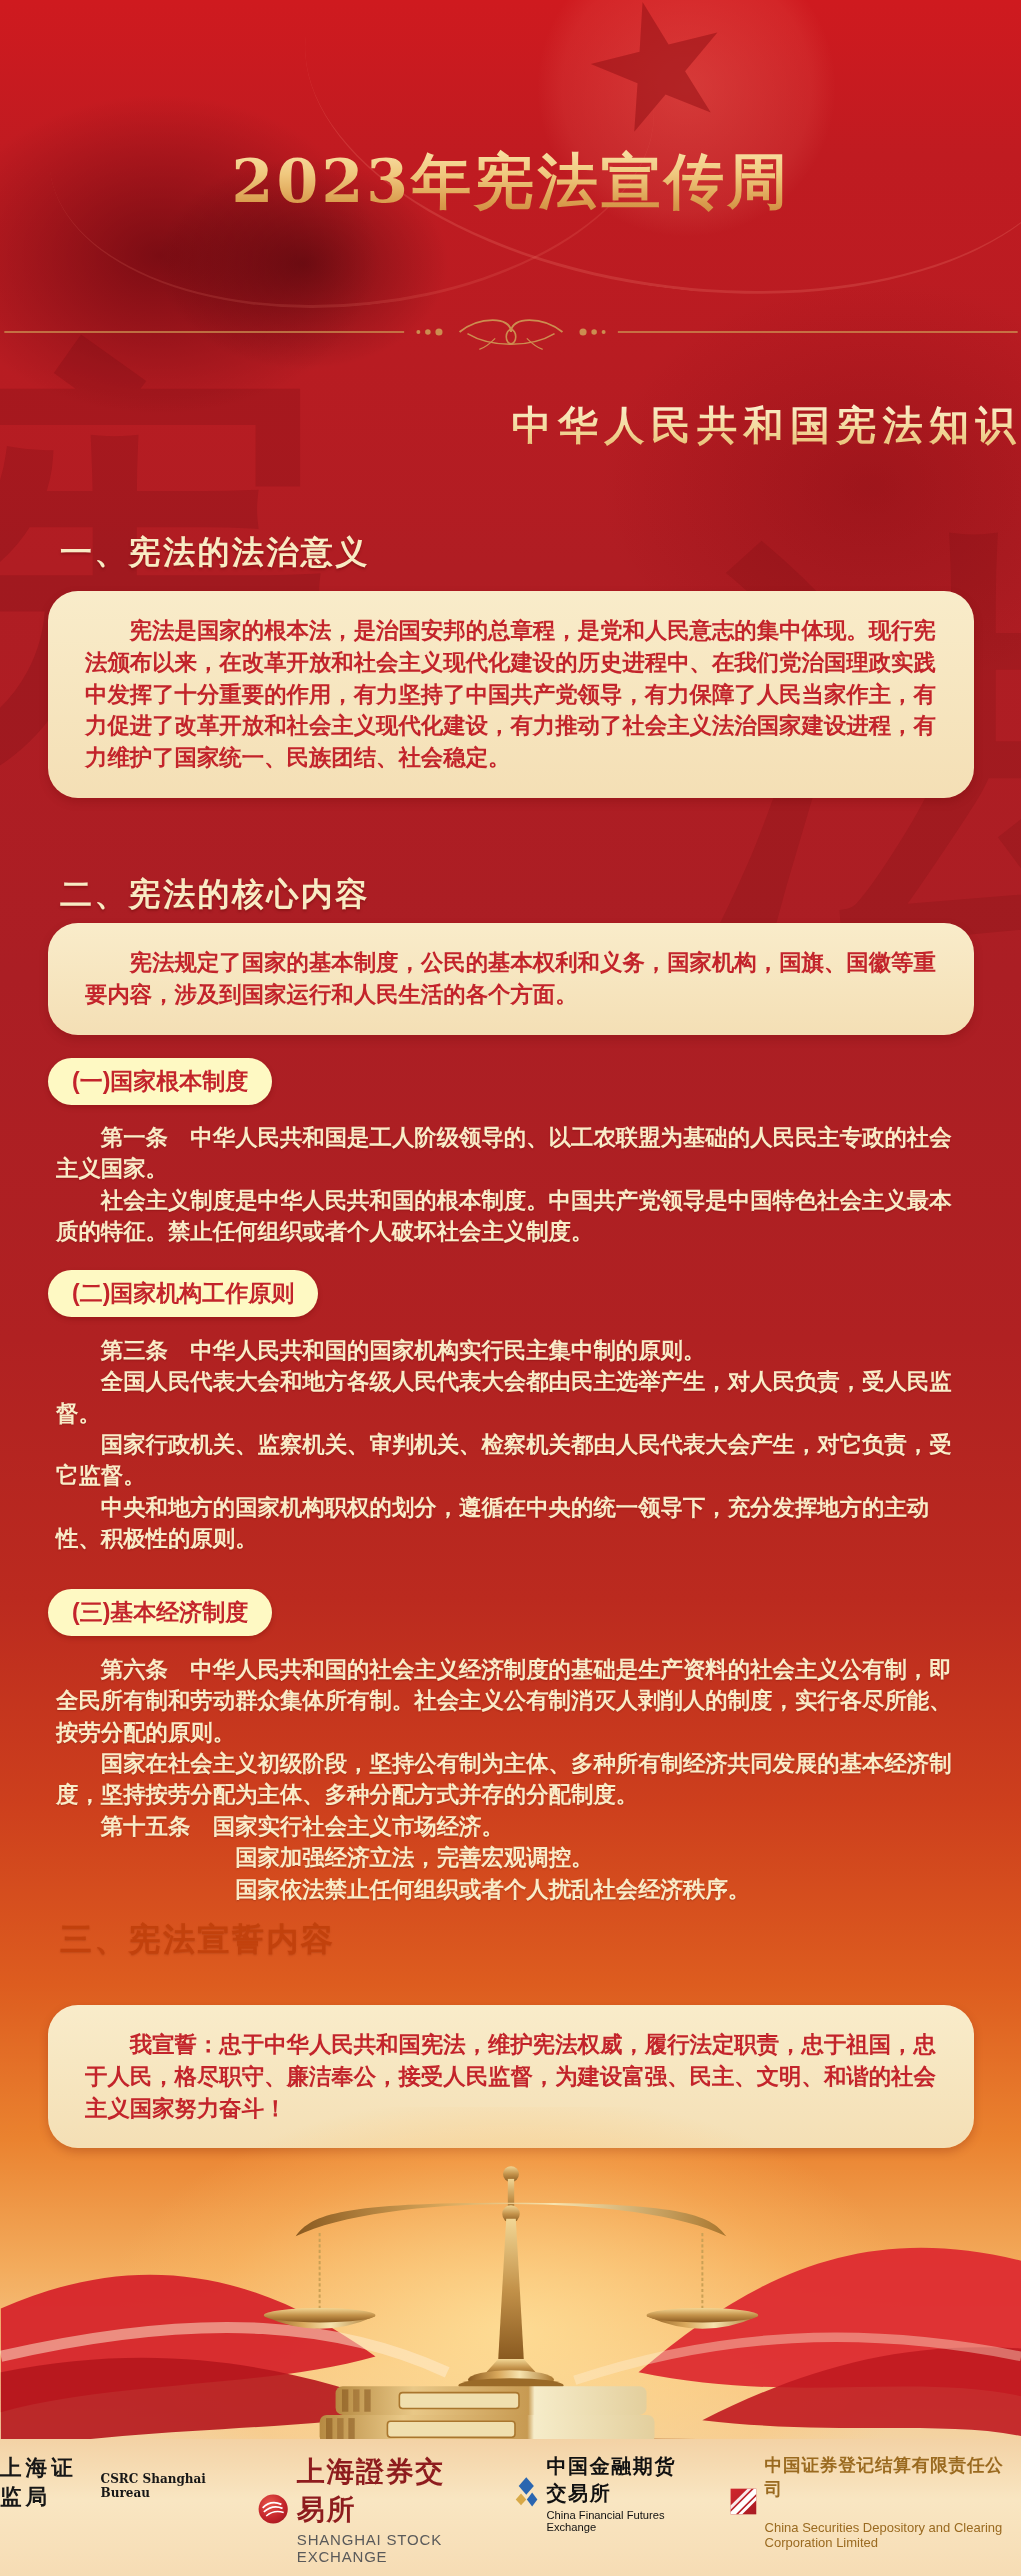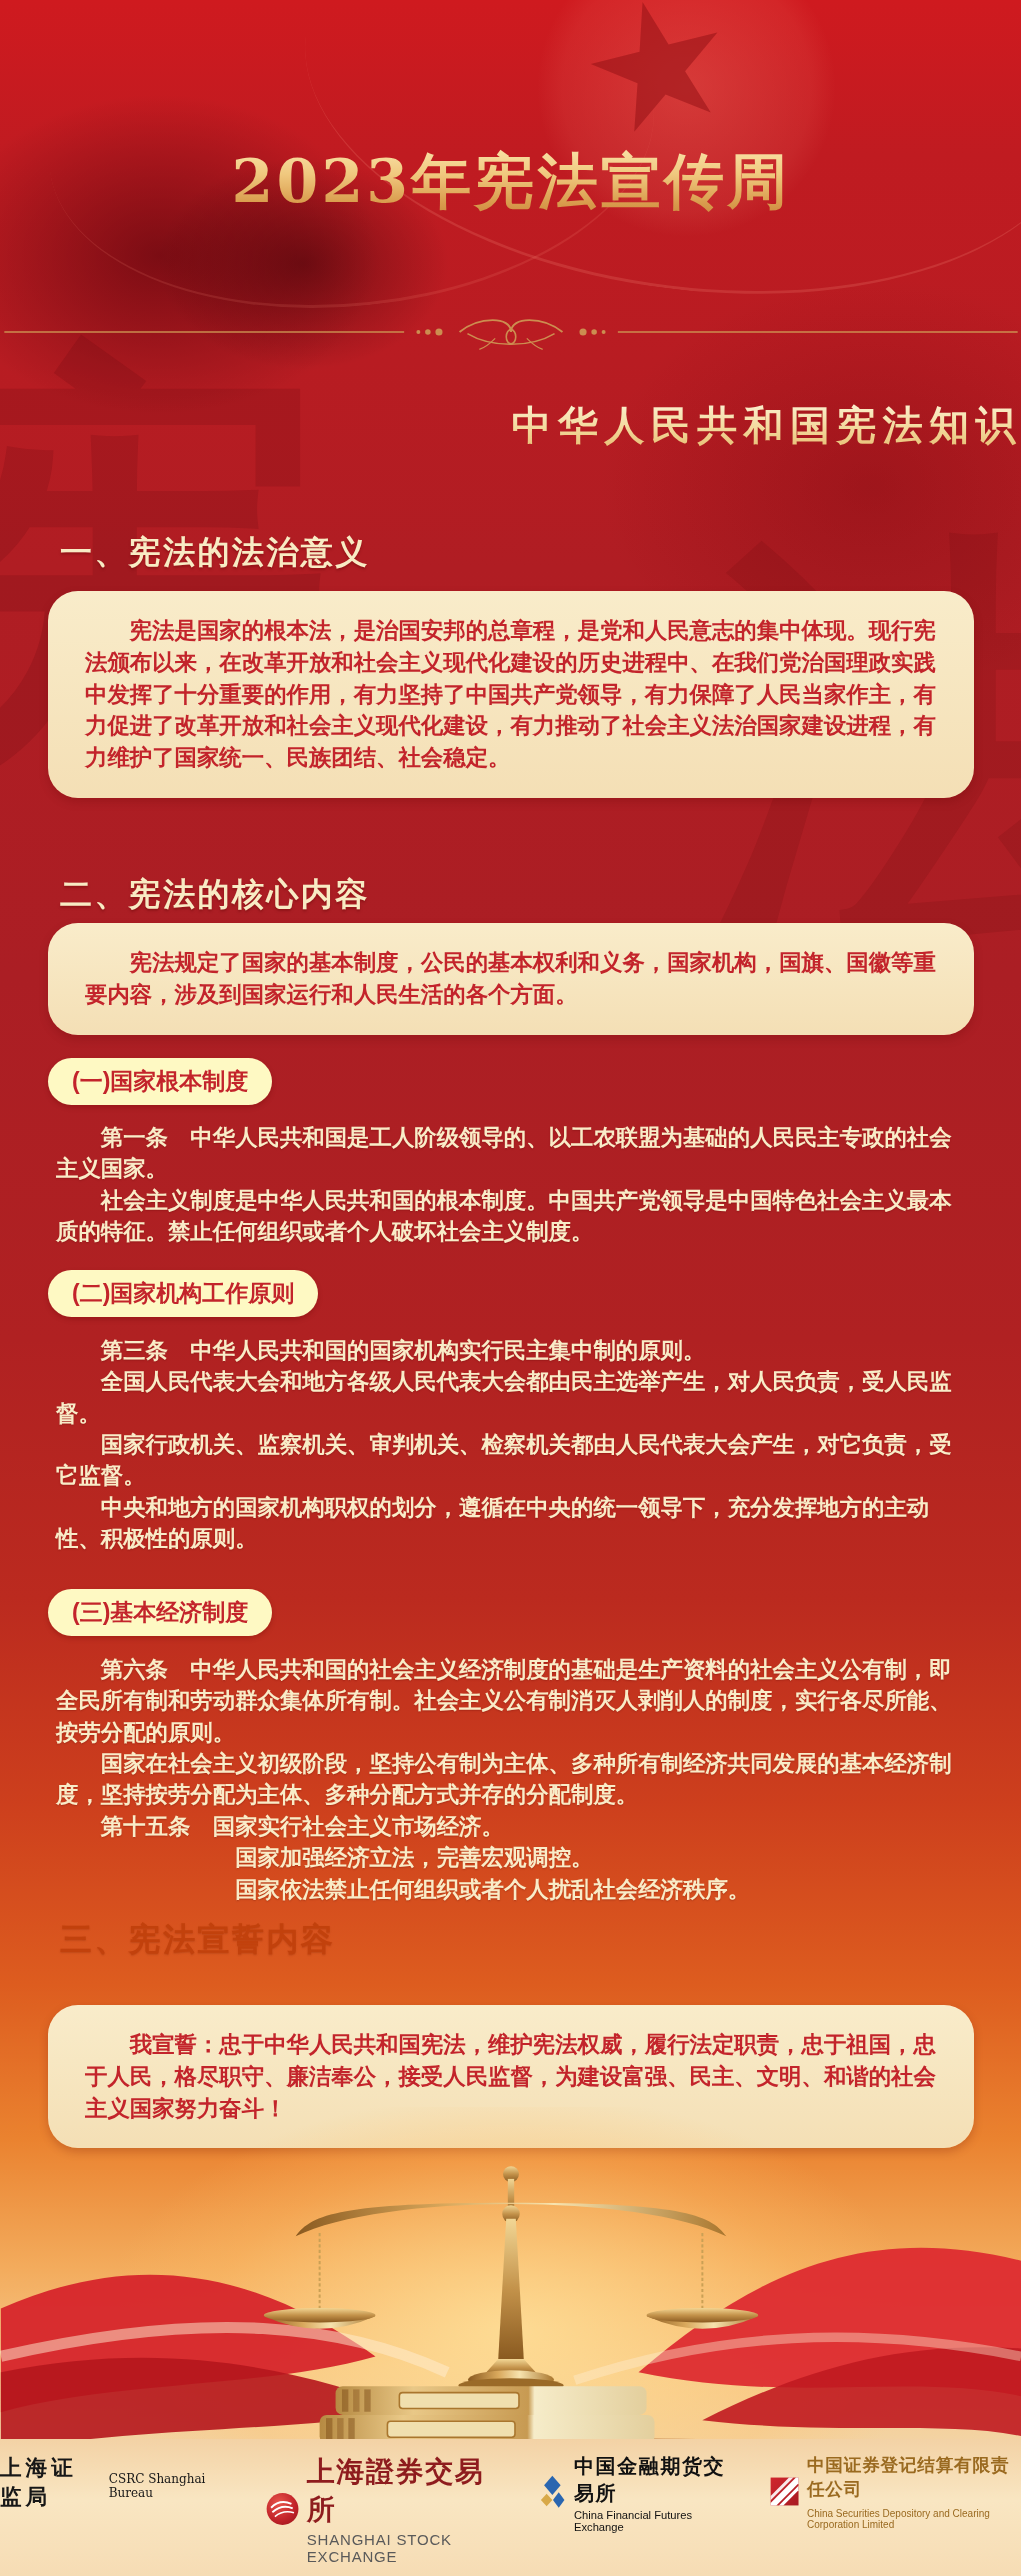--- a/index.html
+++ b/index.html
@@ -90,27 +90,27 @@
 
   
   .footer{position:absolute;left:0;top:2439px;width:1022px;height:137px;
       background:linear-gradient(180deg,#f3d2a5 0%,#f9e6c2 45%,#f6dcb4 100%);
       display:flex;align-items:flex-start;justify-content:center;gap:43px;
       padding-top:14.4px;box-sizing:border-box;}
   .logo{display:flex;align-items:center;gap:8px;}
   .logo-col{display:flex;flex-direction:row;align-items:center;}
   .logo-col-l{display:flex;flex-direction:column;align-items:flex-start;}
   .l1-cn{font-size:21.6px;font-weight:bold;color:#171717;letter-spacing:4px;}
-  .l1-en{font-size:12px;font-weight:normal;color:#171717;margin-top:8px;}
+  .l1-en{font-size:12px;font-weight:bold;color:#171717;margin-top:8px;}
   .l2-cn{font-size:28px;font-weight:bold;color:#8e1c1e;letter-spacing:1.6px;}
   .l2-en{font-size:15px;color:#5a5a5a;letter-spacing:0.8px;margin-top:1.6px;}
   .l3-cn{font-size:20px;font-weight:bold;color:#111;letter-spacing:1.6px;}
   .l3-en{font-size:11.2px;color:#111;margin-top:1.6px;}
   .l4-cn{font-size:17.6px;font-weight:bold;color:#9a6a20;letter-spacing:0.8px;}
-  .l4-en{font-size:10px;color:#9a6a20;margin-top:7px;}
+  .l4-en{font-size:13px;color:#9a6a20;margin-top:19px;}
 </style>
 </head>
 <body>
 
 <div class="poster">
 
   <div class="bg"></div>
   <div class="silk silk-a"></div>
   <div class="silk silk-b"></div>
   <div class="silk silk-c"></div>

